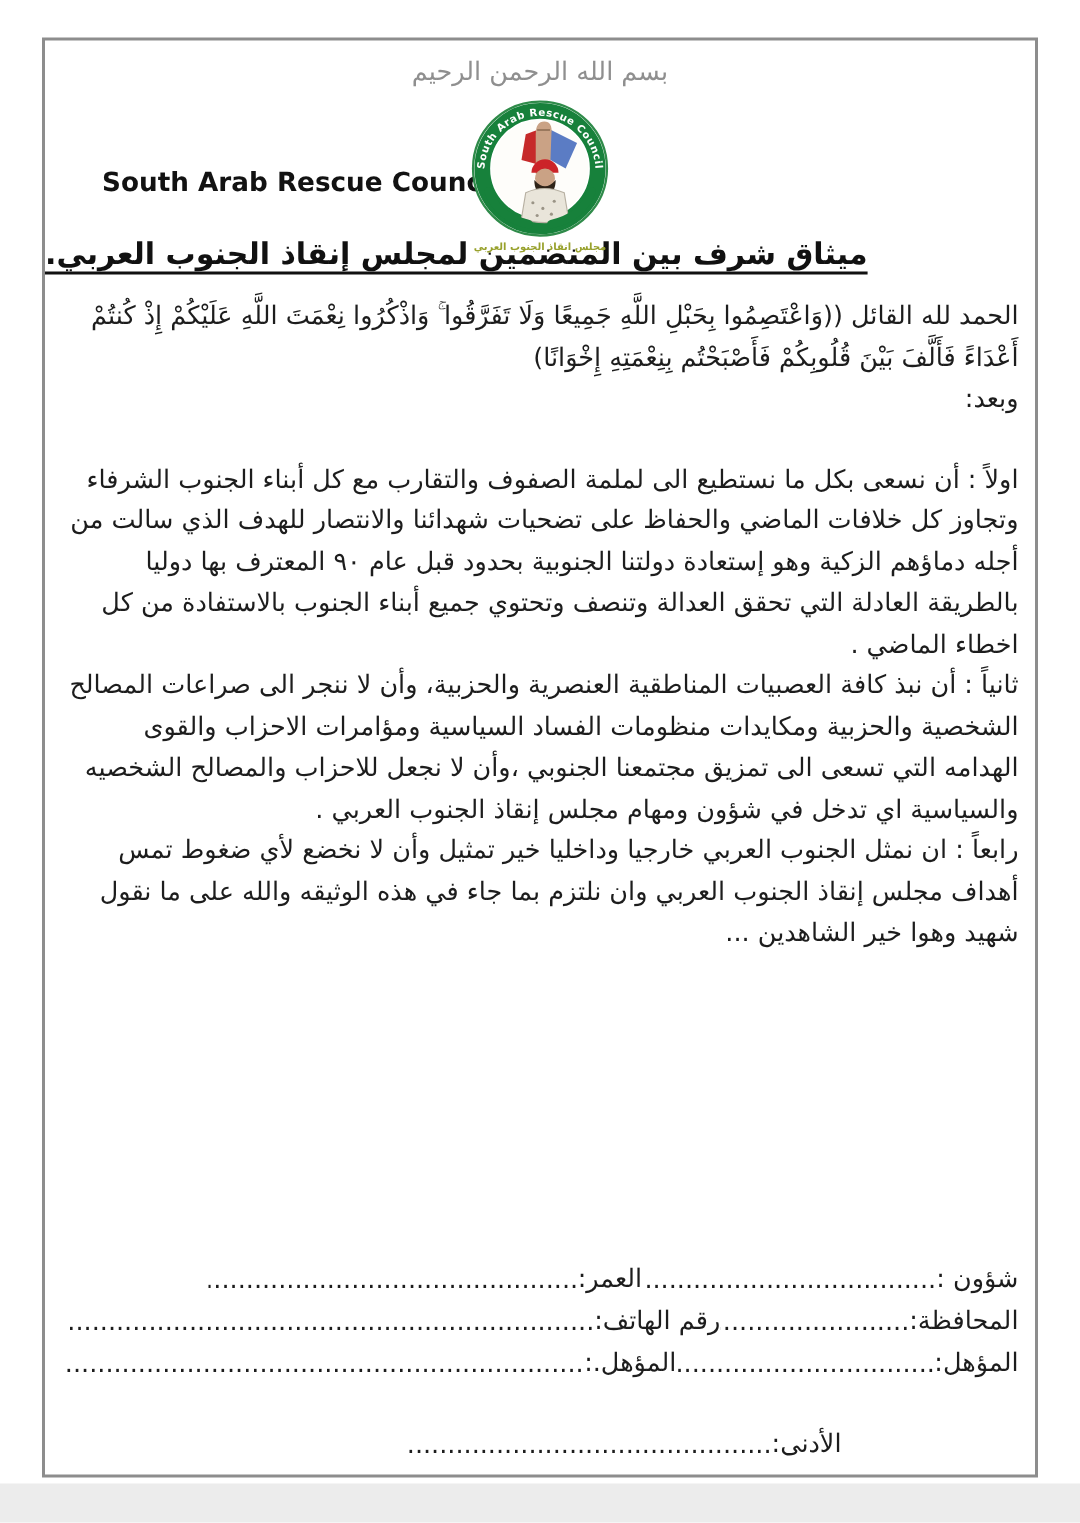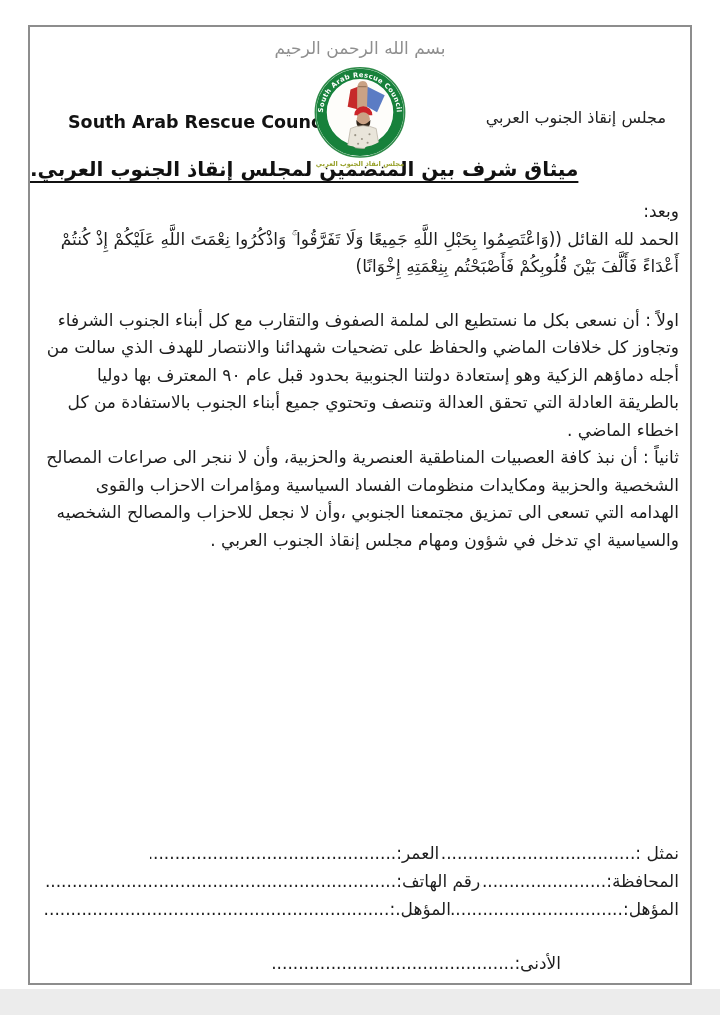--- a/index.html
+++ b/index.html
@@ -99,37 +99,37 @@
           </g>
 
           <text font-size="7.2" font-weight="bold" fill="#ffffff" letter-spacing="0.4">
             <textPath href="#ringArc" startOffset="50%" text-anchor="middle">South Arab Rescue Council</textPath>
           </text>
 
           <text x="60" y="107" text-anchor="middle" font-size="7" font-weight="bold" fill="#98a12c" direction="rtl">مجلس انقاذ الجنوب العربي</text>
         </svg>
       </div>
 
-      <div class="header-ar">مجلس إنقاذ الجنوب العربي</div>
     </div>
 
     <div class="title">
       <span class="u">ميثاق شرف بين المنضمين لمجلس إنقاذ الجنوب العربي.</span>
     </div>
 
     <div class="body">
+      <p>الحمد لله القائل ((وَاعْتَصِمُوا بِحَبْلِ اللَّهِ جَمِيعًا وَلَا تَفَرَّقُوا ۚ وَاذْكُرُوا نِعْمَتَ اللَّهِ عَلَيْكُمْ إِذْ كُنتُمْ أَعْدَاءً فَأَلَّفَ بَيْنَ قُلُوبِكُمْ فَأَصْبَحْتُم بِنِعْمَتِهِ إِخْوَانًا)</p>
       <p>وبعد:</p>
-      <p>الحمد لله القائل ((وَاعْتَصِمُوا بِحَبْلِ اللَّهِ جَمِيعًا وَلَا تَفَرَّقُوا ۚ وَاذْكُرُوا نِعْمَتَ اللَّهِ عَلَيْكُمْ إِذْ كُنتُمْ أَعْدَاءً فَأَلَّفَ بَيْنَ قُلُوبِكُمْ فَأَصْبَحْتُم بِنِعْمَتِهِ إِخْوَانًا)</p>
       <p class="gap-before">اولاً : أن نسعى بكل ما نستطيع الى لملمة الصفوف والتقارب مع كل أبناء الجنوب الشرفاء وتجاوز كل خلافات الماضي والحفاظ على تضحيات شهدائنا والانتصار للهدف الذي سالت من أجله دماؤهم الزكية وهو إستعادة دولتنا الجنوبية بحدود قبل عام ٩٠ المعترف بها دوليا بالطريقة العادلة التي تحقق العدالة وتنصف وتحتوي جميع أبناء الجنوب بالاستفادة من كل اخطاء الماضي .</p>
       <p>ثانياً : أن نبذ كافة العصبيات المناطقية العنصرية والحزبية، وأن لا ننجر الى صراعات المصالح الشخصية والحزبية ومكايدات منظومات الفساد السياسية ومؤامرات الاحزاب والقوى الهدامه التي تسعى الى تمزيق مجتمعنا الجنوبي ،وأن لا نجعل للاحزاب والمصالح الشخصيه والسياسية اي تدخل في شؤون ومهام مجلس إنقاذ الجنوب العربي .</p>
+      <p>رابعاً : ان نمثل الجنوب العربي خارجيا وداخليا خير تمثيل وأن لا نخضع لأي ضغوط تمس أهداف مجلس إنقاذ الجنوب العربي وان نلتزم بما جاء في هذه الوثيقه والله على ما نقول شهيد وهوا خير الشاهدين ...</p>
     </div>
 
     <div class="form">
       <div class="form-row">
-        <span>نمثل :</span>
+        <span>شؤون :</span>
         <span class="dots r1-rd">......................................................................</span>
         <span>العمر:</span>
         <span class="dots r1-ld">......................................................................</span>
       </div>
       <div class="form-row">
         <span>المحافظة:</span>
         <span class="dots r2-rd">......................................................................</span>
         <span>رقم الهاتف:</span>
         <span class="dots r2-ld">.......................................................................................................</span>
       </div>

